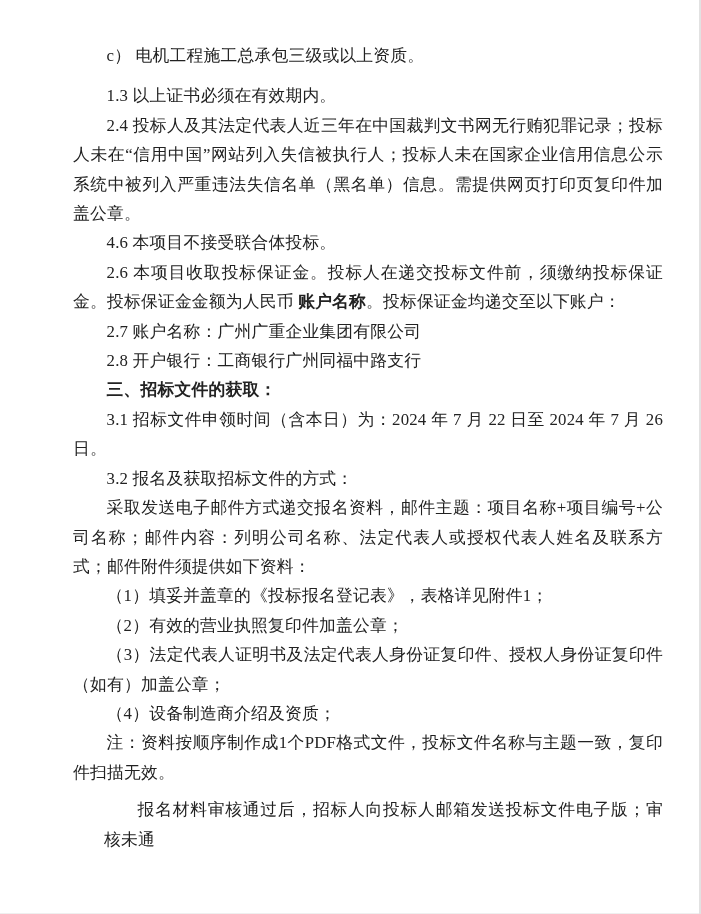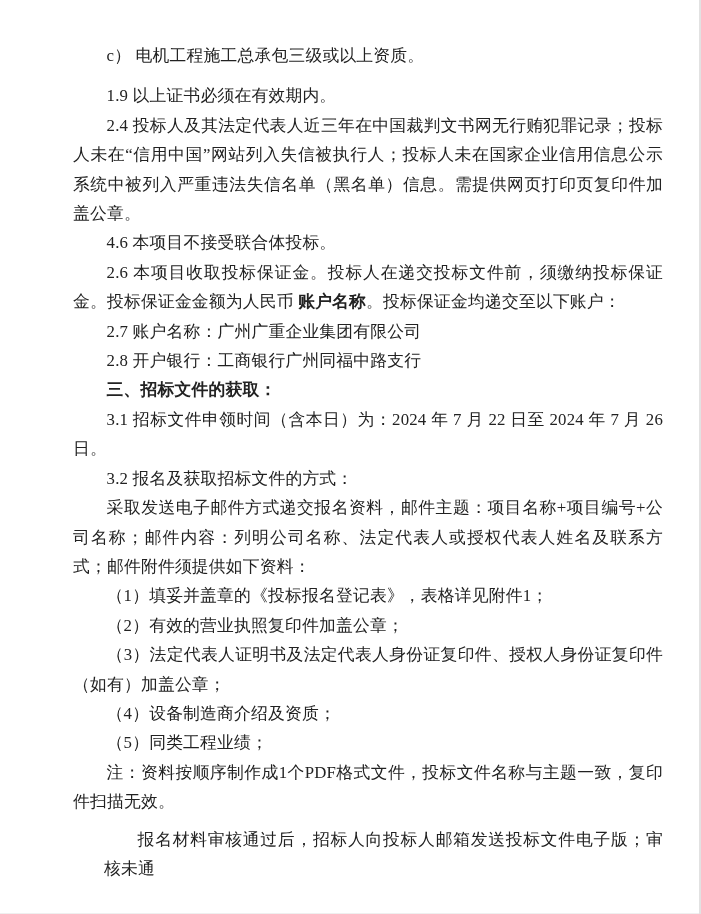--- a/index.html
+++ b/index.html
@@ -30,30 +30,29 @@
   }
   .gap-after { margin-bottom: 11px; }
   .gap-before { margin-top: 8px; margin-left: 31px; }
   .bold { font-weight: bold; }
 </style>
 </head>
 <body>
 
 <div class="page">
   <p class="para gap-after">c） 电机工程施工总承包三级或以上资质。</p>
-  <p class="para">1.9 以上证书必须在有效期内。</p>
+  <p class="para">1.3 以上证书必须在有效期内。</p>
   <p class="para">2.4 投标人及其法定代表人近三年在中国裁判文书网无行贿犯罪记录；投标人未在“信用中国”网站列入失信被执行人；投标人未在国家企业信用信息公示系统中被列入严重违法失信名单（黑名单）信息。需提供网页打印页复印件加盖公章。</p>
   <p class="para">4.6 本项目不接受联合体投标。</p>
   <p class="para"><span>2.6 本项目收取投标保证金。投标人在递交投标文件前，须缴纳投标保证金。投标保证金金额为人民币 </span><span class="bold">账户名称</span><span>。投标保证金均递交至以下账户：</span></p>
   <p class="para">2.7 账户名称：广州广重企业集团有限公司</p>
   <p class="para">2.8 开户银行：工商银行广州同福中路支行</p>
   <p class="para bold">三、招标文件的获取：</p>
   <p class="para">3.1 招标文件申领时间（含本日）为：2024 年 7 月 22 日至 2024 年 7 月 26 日。</p>
   <p class="para">3.2 报名及获取招标文件的方式：</p>
   <p class="para">采取发送电子邮件方式递交报名资料，邮件主题：项目名称+项目编号+公司名称；邮件内容：列明公司名称、法定代表人或授权代表人姓名及联系方式；邮件附件须提供如下资料：</p>
   <p class="para">（1）填妥并盖章的《投标报名登记表》，表格详见附件1；</p>
   <p class="para">（2）有效的营业执照复印件加盖公章；</p>
   <p class="para">（3）法定代表人证明书及法定代表人身份证复印件、授权人身份证复印件（如有）加盖公章；</p>
   <p class="para">（4）设备制造商介绍及资质；</p>
-  <p class="para">（5）同类工程业绩；</p>
   <p class="para">注：资料按顺序制作成1个PDF格式文件，投标文件名称与主题一致，复印件扫描无效。</p>
   <p class="para gap-before">报名材料审核通过后，招标人向投标人邮箱发送投标文件电子版；审核未通</p>
 </div>
 
 </body></html>

